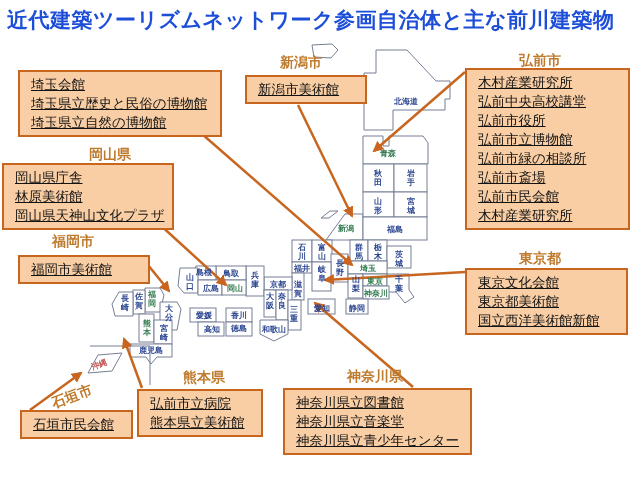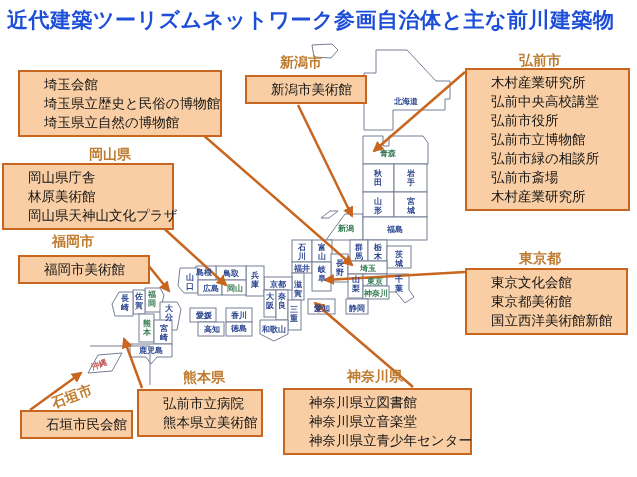--- a/index.html
+++ b/index.html
@@ -19,21 +19,21 @@
   .pl.n{fill:#2B4590;}
   .pl.g{fill:#317A4F;}
   .pl.o{fill:#C0504D;}
   .co-title{
     position:absolute;transform:translateX(-50%);font-size:14px;font-weight:bold;
     color:#BF7B2E;white-space:nowrap;
   }
   .co-title.rot{transform:translateX(-50%) rotate(-20deg);}
   .co-box{
     position:absolute;box-sizing:border-box;background:#F9CEA4;border:2px solid #C8651F;
-    padding:3px 24px;color:#141414;font-size:13.5px;line-height:19px;white-space:nowrap;
+    padding:3px 11px;color:#141414;font-size:13.5px;line-height:19px;white-space:nowrap;text-decoration:underline;
   }
 </style>
 </head>
 <body>
 
 <div class="canvas">
 
   <svg id="map-svg" width="637" height="477" viewBox="0 0 637 477">
     <defs>
       <marker id="ah" markerUnits="userSpaceOnUse" markerWidth="12" markerHeight="12" refX="9" refY="5.5" orient="auto">
@@ -175,20 +175,21 @@
     </div>
 
   <div class="co-title" style="left:540px;top:52px">弘前市</div>
   <div class="co-box" style="left:465px;top:68px;width:165px">
       <div class="co-item">木村産業研究所</div>
       <div class="co-item">弘前中央高校講堂</div>
       <div class="co-item">弘前市役所</div>
       <div class="co-item">弘前市立博物館</div>
       <div class="co-item">弘前市緑の相談所</div>
       <div class="co-item">弘前市斎場</div>
+      <div class="co-item">弘前市民会館</div>
       <div class="co-item">木村産業研究所</div>
     </div>
 
   <div class="co-title" style="left:110px;top:146px">岡山県</div>
   <div class="co-box" style="left:2px;top:163px;width:172px">
       <div class="co-item">岡山県庁舎</div>
       <div class="co-item">林原美術館</div>
       <div class="co-item">岡山県天神山文化プラザ</div>
     </div>
 

